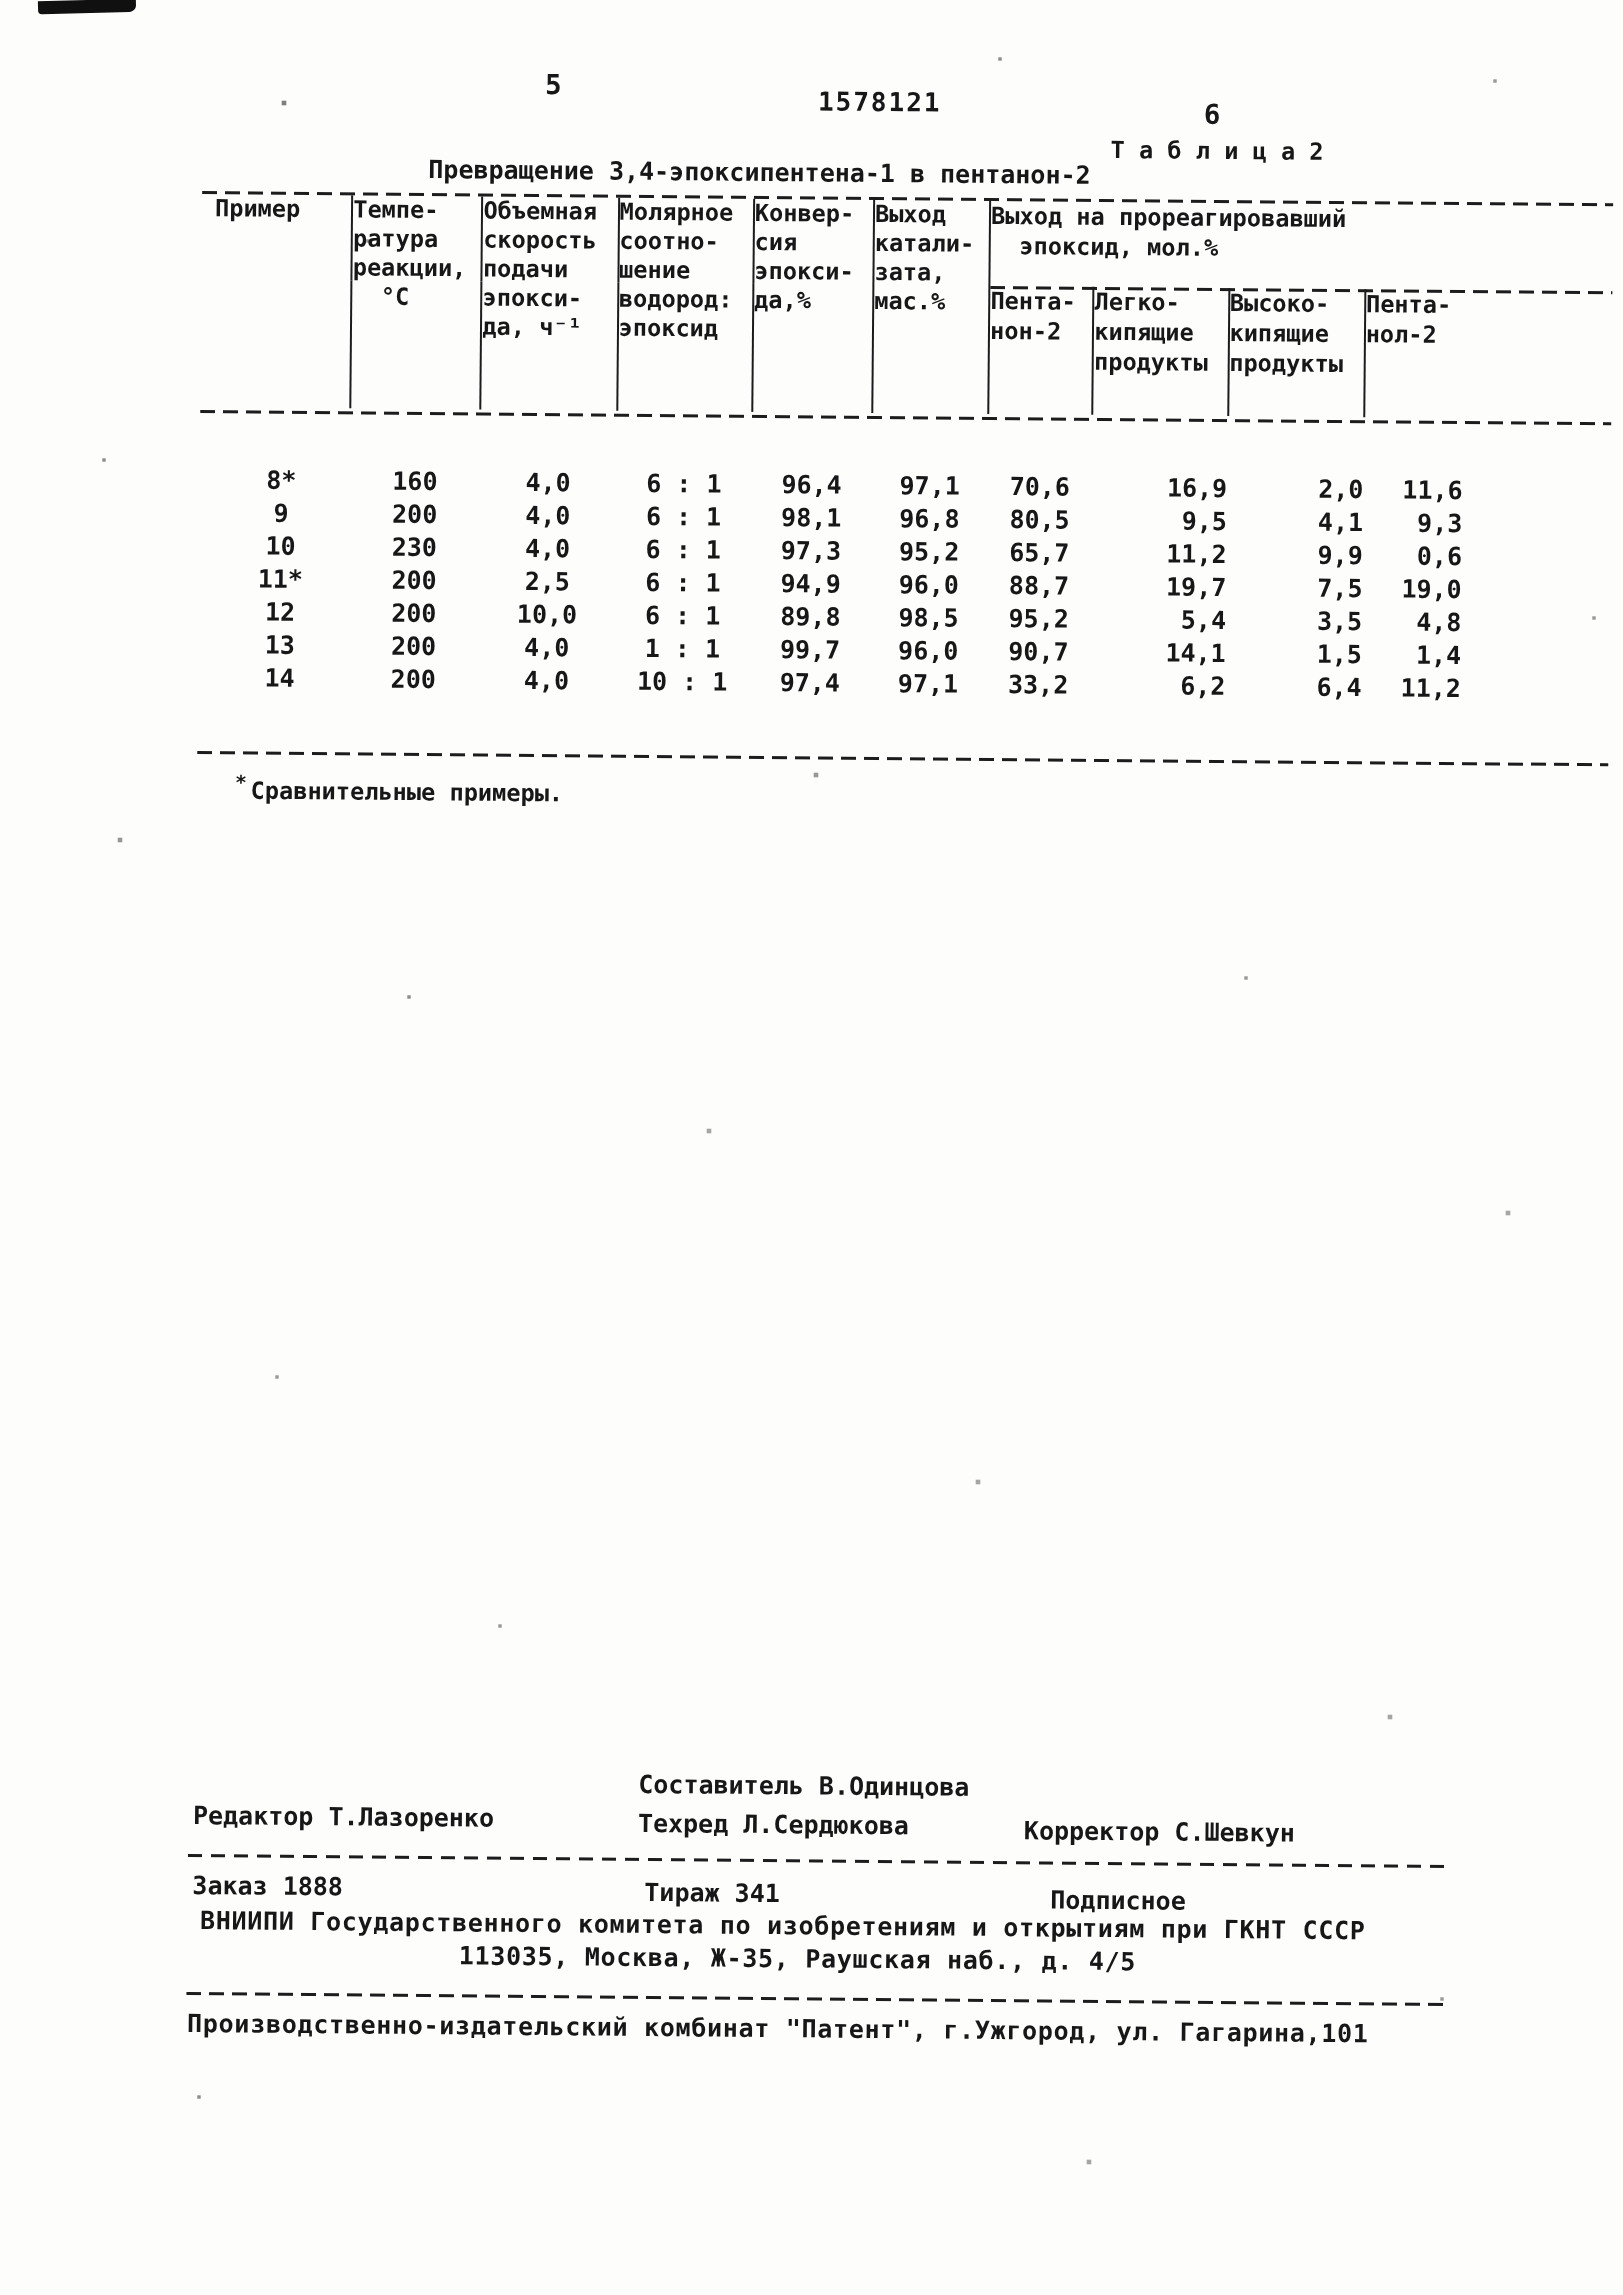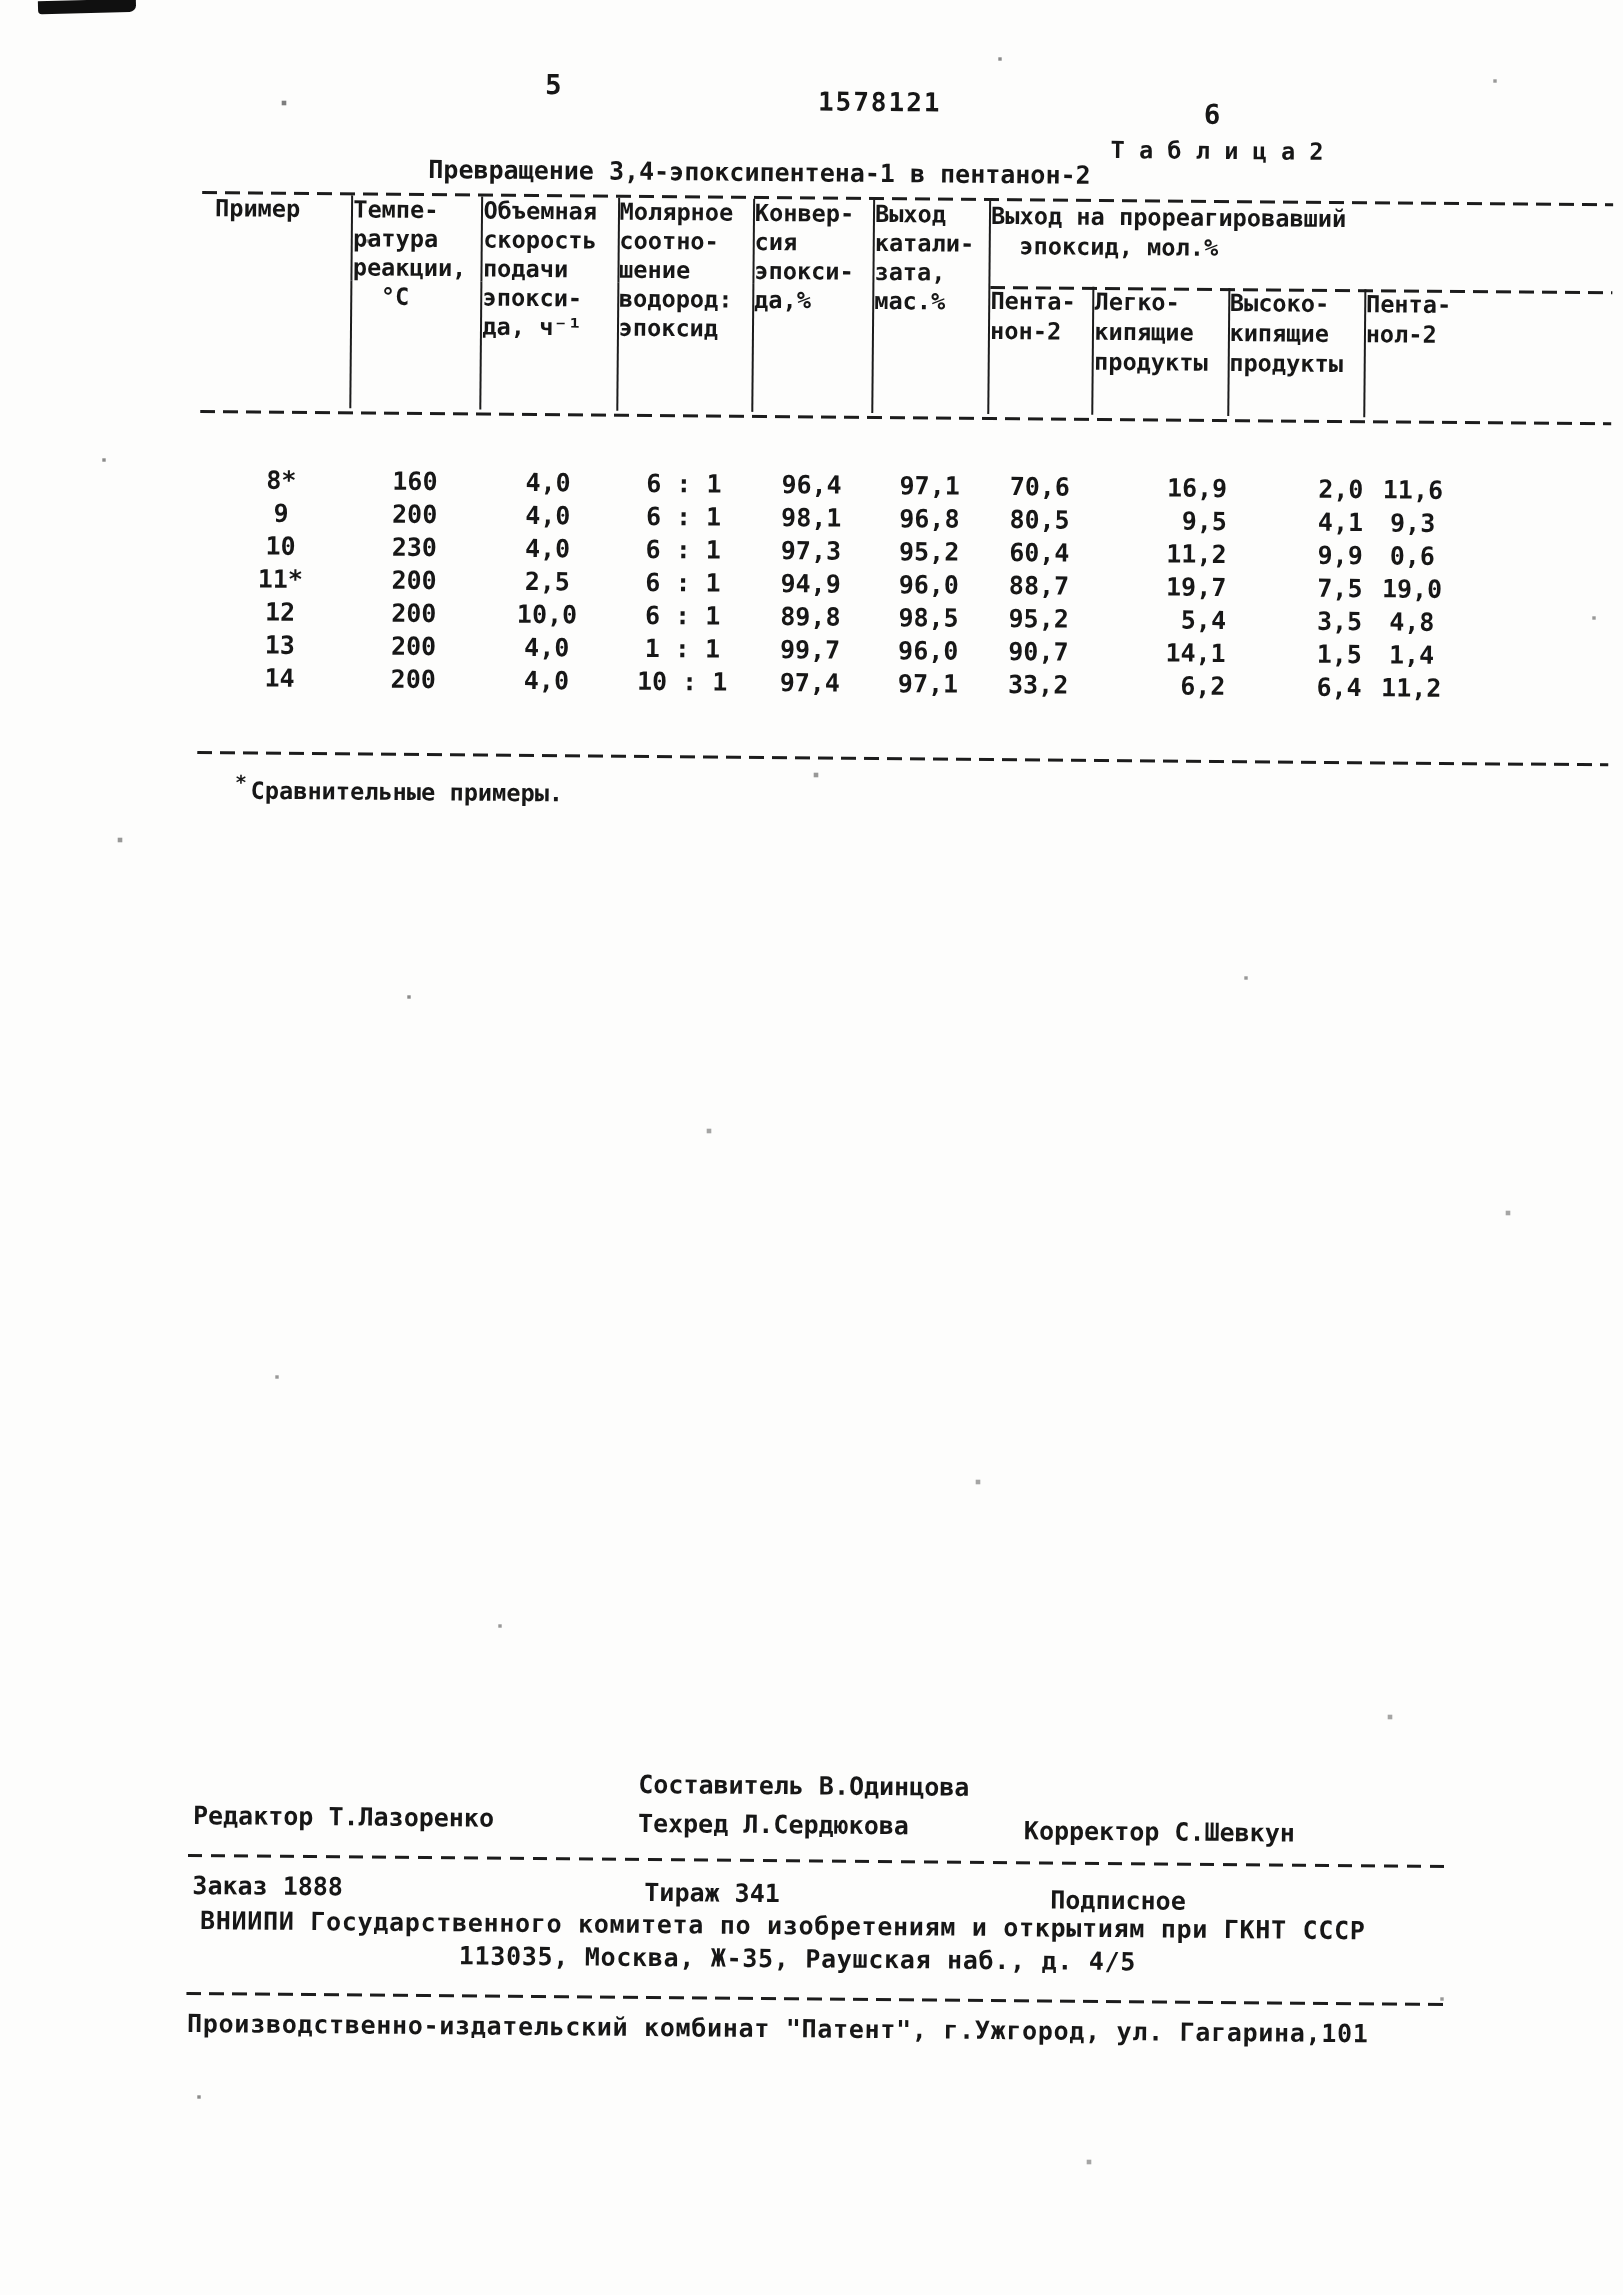--- a/index.html
+++ b/index.html
@@ -55,21 +55,21 @@
   tr.rowB{height:128px;}
   tr.spacer1{height:56px;}
   tr.spacer2{height:52px;}
   tr.datarow{height:33px;}
   td.d{
     font-size:25px;font-weight:700;line-height:33px;
     text-align:center;white-space:pre;
   }
   td.c8{text-align:right;padding-right:65px;}
   td.c9{text-align:right;padding-right:21px;}
-  td.c10{text-align:center;padding-right:9.2px;}
+  td.c10{text-align:right;padding-right:9.2px;}
 
   
   .footnote{font-size:23.6px;font-weight:700;white-space:pre;}
   .footnote sup{font-size:19.6px;vertical-align:9.2px;margin-right:3.9px;}
 
   
   .ft{font-size:25px;font-weight:700;white-space:pre;}
   .ls1{letter-spacing:0.7px;}
 
   
@@ -205,21 +205,21 @@
             <td class="d c9">4,1</td>
             <td class="d c10">9,3</td>
           </tr>
           <tr class="datarow">
             <td class="d c1">10</td>
             <td class="d c2">230</td>
             <td class="d c3">4,0</td>
             <td class="d c4">6 : 1</td>
             <td class="d c5">97,3</td>
             <td class="d c6">95,2</td>
-            <td class="d c7">60,4</td>
+            <td class="d c7">65,7</td>
             <td class="d c8">11,2</td>
             <td class="d c9">9,9</td>
             <td class="d c10">0,6</td>
           </tr>
           <tr class="datarow">
             <td class="d c1">11*</td>
             <td class="d c2">200</td>
             <td class="d c3">2,5</td>
             <td class="d c4">6 : 1</td>
             <td class="d c5">94,9</td>

